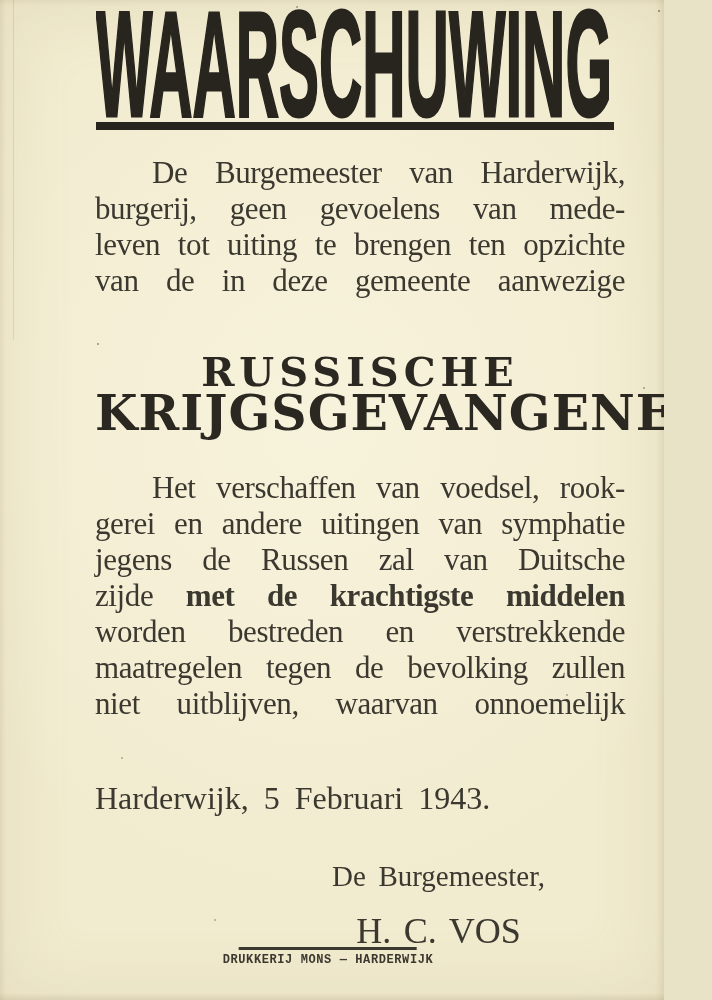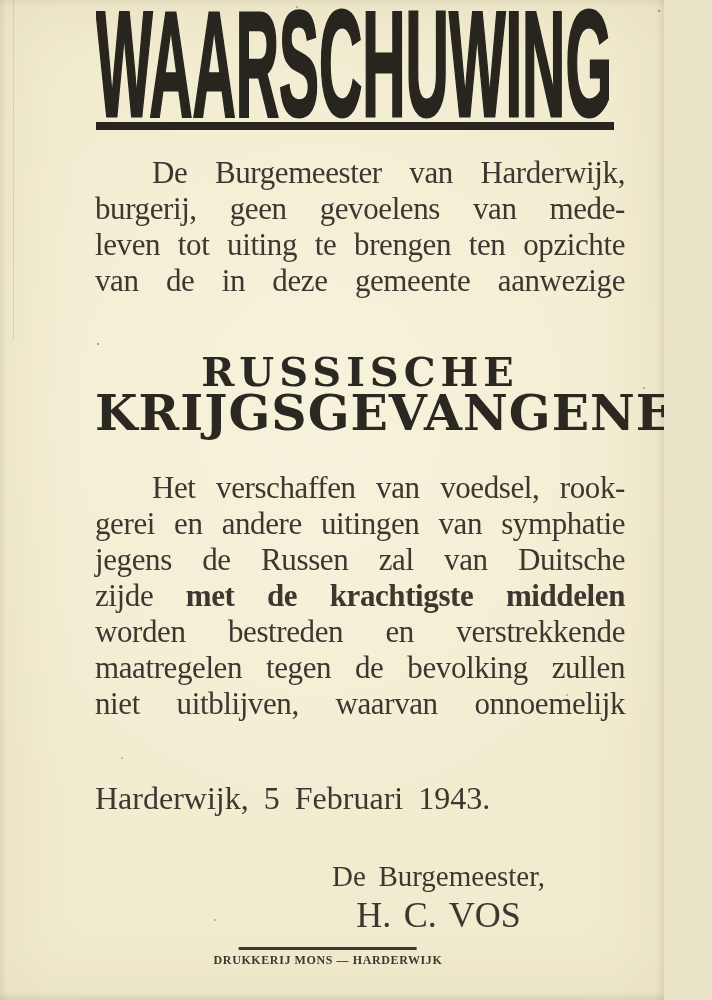--- a/index.html
+++ b/index.html
@@ -42,24 +42,24 @@
   .line.indent{text-indent:57px;}
   .line.endline{text-align-last:left;word-spacing:0.32em;}
   .b{font-weight:bold;}
   .heading{top:352px;text-align:center;color:var(--heading_ink,#2b2822);
            font-family:"DejaVu Serif","Liberation Serif",serif;font-weight:bold;}
   .h1{font-size:40px;line-height:40px;letter-spacing:5px;}
   .h2{font-size:49px;line-height:43px;letter-spacing:1px;}
   .date{position:absolute;left:95px;top:779px;font-size:32px;line-height:38px;word-spacing:0.22em;}
   .sig{position:absolute;right:119px;top:858px;text-align:right;}
   .sig-1{font-size:29px;line-height:36px;word-spacing:0.18em;}
-  .sig-2{font-size:36px;line-height:36px;margin-top:3px;text-align:center;word-spacing:0.1em;}
+  .sig-2{font-size:36px;line-height:36px;margin-top:19px;text-align:center;word-spacing:0.1em;}
   .imprint{position:absolute;top:947px;left:50%;transform:translateX(calc(-50% - 4px));text-align:center;}
   .imprint-rule{height:3px;width:178px;margin:0 auto 3px auto;background:var(--ink,#3b3830);}
-  .imprint-text{font-family:Liberation Serif, serif;font-weight:bold;
+  .imprint-text{font-family:Liberation Mono, monospace;font-weight:bold;
                 font-size:12px;letter-spacing:0.6px;color:var(--ink,#3b3830);white-space:nowrap;}
 </style>
 </head>
 <body>
 
 <div class="page">
   <div class="crease"></div>
   <div class="specks"></div>
 
   <svg class="title-wrap" viewBox="0 0 520 134">

